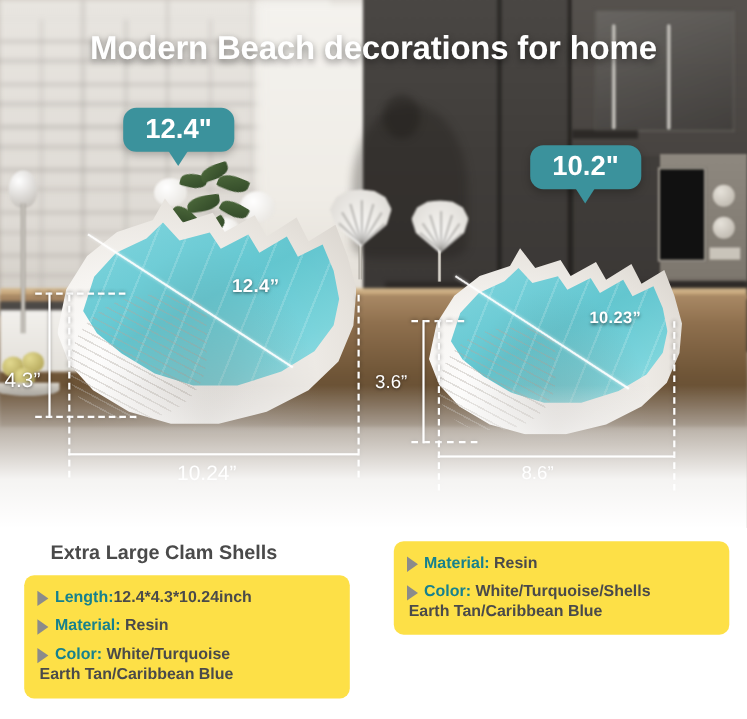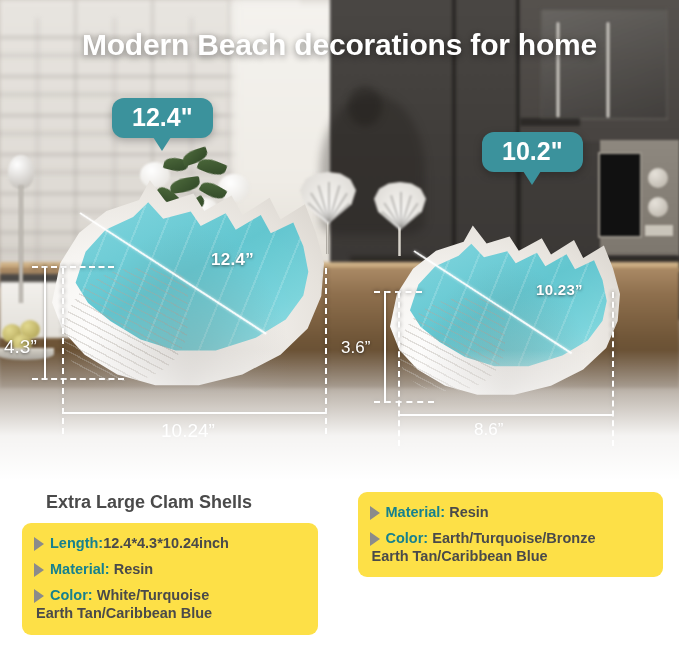--- a/index.html
+++ b/index.html
@@ -527,21 +527,21 @@
       <div class="spec-box">
         <div class="spec-row">
           <div class="tri"></div>
           <div class="spec-text">
             <span class="spec-key">Material:</span><span class="spec-val"> Resin</span>
           </div>
         </div>
         <div class="spec-row">
           <div class="tri"></div>
           <div class="spec-text">
-            <span class="spec-key">Color:</span><span class="spec-val"> Earth/Turquoise/Bronze</span>
+            <span class="spec-key">Color:</span><span class="spec-val"> White/Turquoise/Shells</span>
             <span class="spec-val2">Earth Tan/Caribbean Blue</span>
           </div>
         </div>
       </div>
     </div>
 
   </div>
 
 </div>
 

